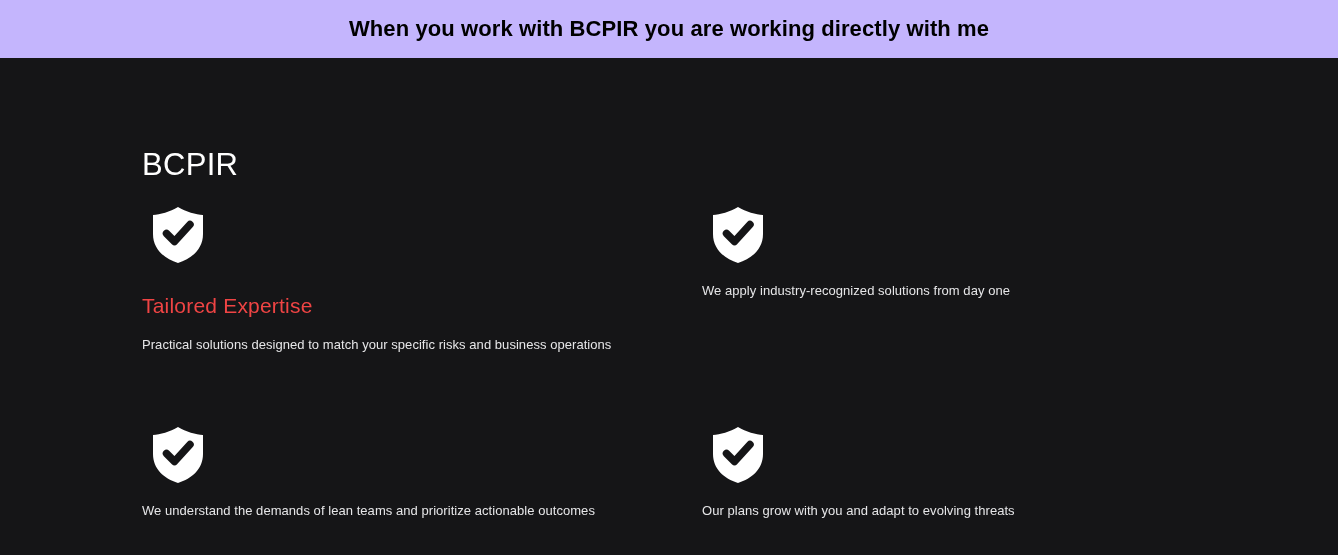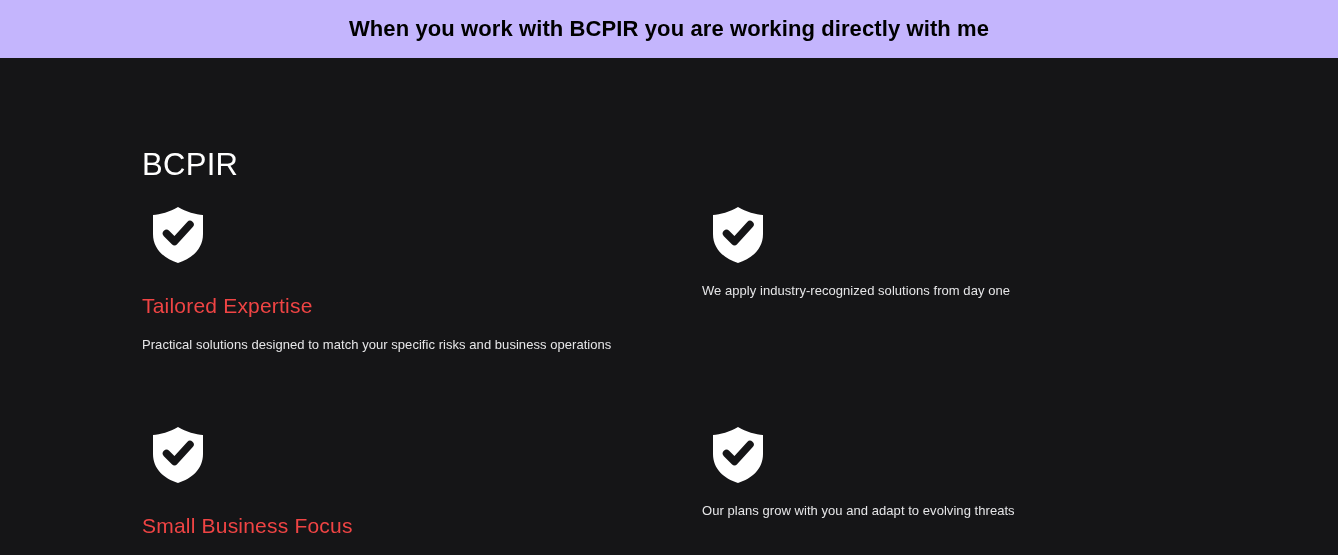--- a/index.html
+++ b/index.html
@@ -135,21 +135,20 @@
       <div class="feature-desc">We apply industry-recognized solutions from day one</div>
     </div>
 
     <div class="feature-card">
       <span class="shield-wrap">
         <svg viewBox="0 0 56 58" xmlns="http://www.w3.org/2000/svg">
           <path d="M28 1 C20 6, 10 8.5, 3 9 L3 28 C3 43, 14 52.5, 28 57 C42 52.5, 53 43, 53 28 L53 9 C46 8.5, 36 6, 28 1 Z" fill="#ffffff"></path>
           <path d="M16.5 27.5 L24.5 35.5 L40 18.5" fill="none" stroke="#151517" stroke-width="7.5" stroke-linecap="round" stroke-linejoin="round"></path>
         </svg>
       </span>
-      <div class="feature-title">Small Business Focus</div>
       <div class="feature-desc">We understand the demands of lean teams and prioritize actionable outcomes</div>
     </div>
 
     <div class="feature-card">
       <span class="shield-wrap">
         <svg viewBox="0 0 56 58" xmlns="http://www.w3.org/2000/svg">
           <path d="M28 1 C20 6, 10 8.5, 3 9 L3 28 C3 43, 14 52.5, 28 57 C42 52.5, 53 43, 53 28 L53 9 C46 8.5, 36 6, 28 1 Z" fill="#ffffff"></path>
           <path d="M16.5 27.5 L24.5 35.5 L40 18.5" fill="none" stroke="#151517" stroke-width="7.5" stroke-linecap="round" stroke-linejoin="round"></path>
         </svg>
       </span>

